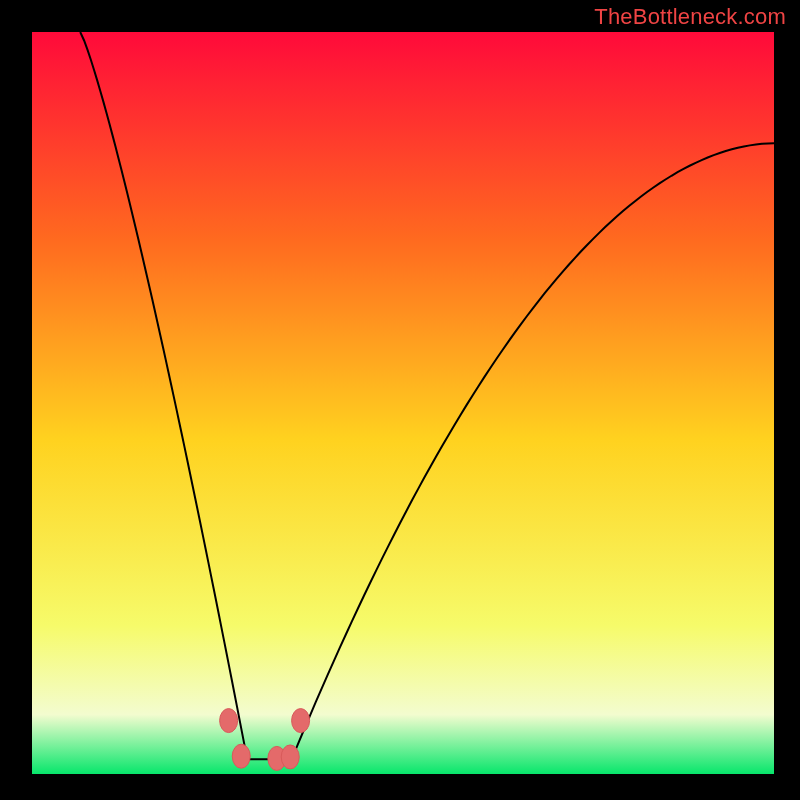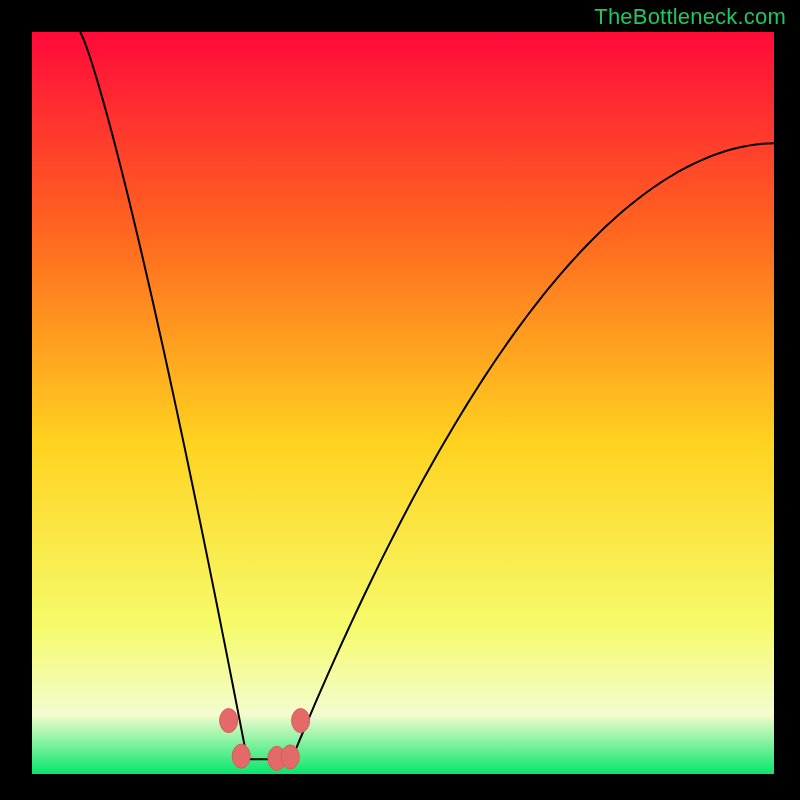--- a/index.html
+++ b/index.html
@@ -15,21 +15,21 @@
     width: 800px;
     height: 800px;
     background: #000000;
     position: relative;
     box-sizing: border-box;
   }
   .watermark {
     position: absolute;
     top: 4px;
     right: 14px;
-    color: #22c55e;
+    color: #ef4444;
     font-size: 22px;
     font-weight: 400;
     z-index: 5;
     letter-spacing: 0.2px;
     text-align: right;
   }
   .plot-frame {
     position: absolute;
     left: 32px;
     top: 32px;

